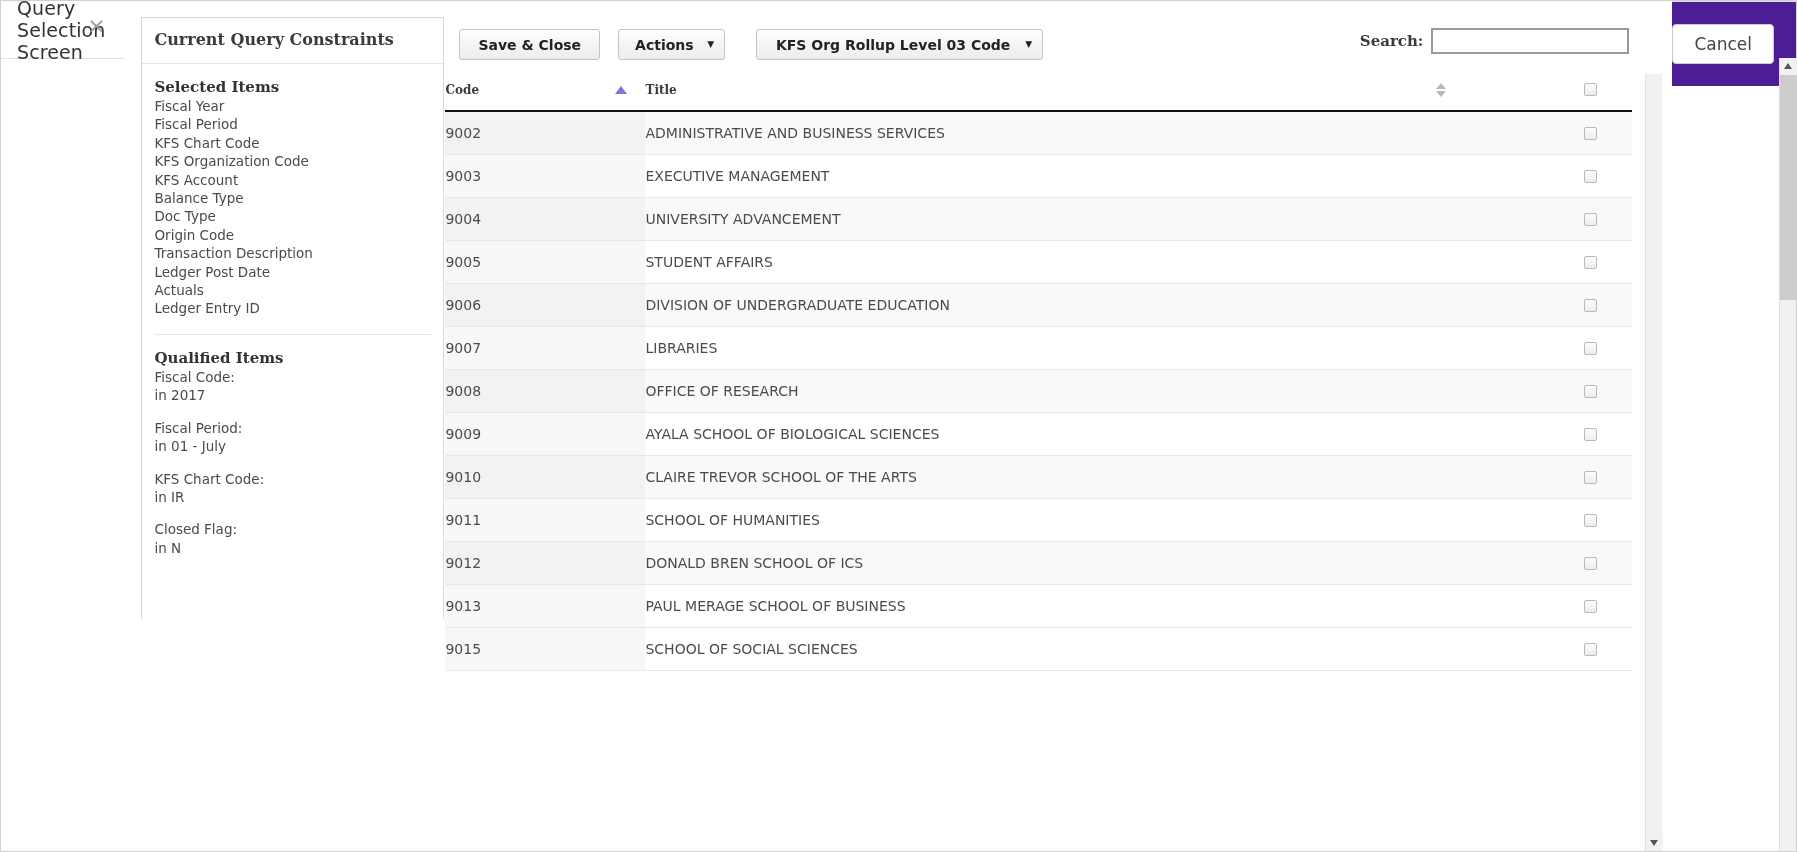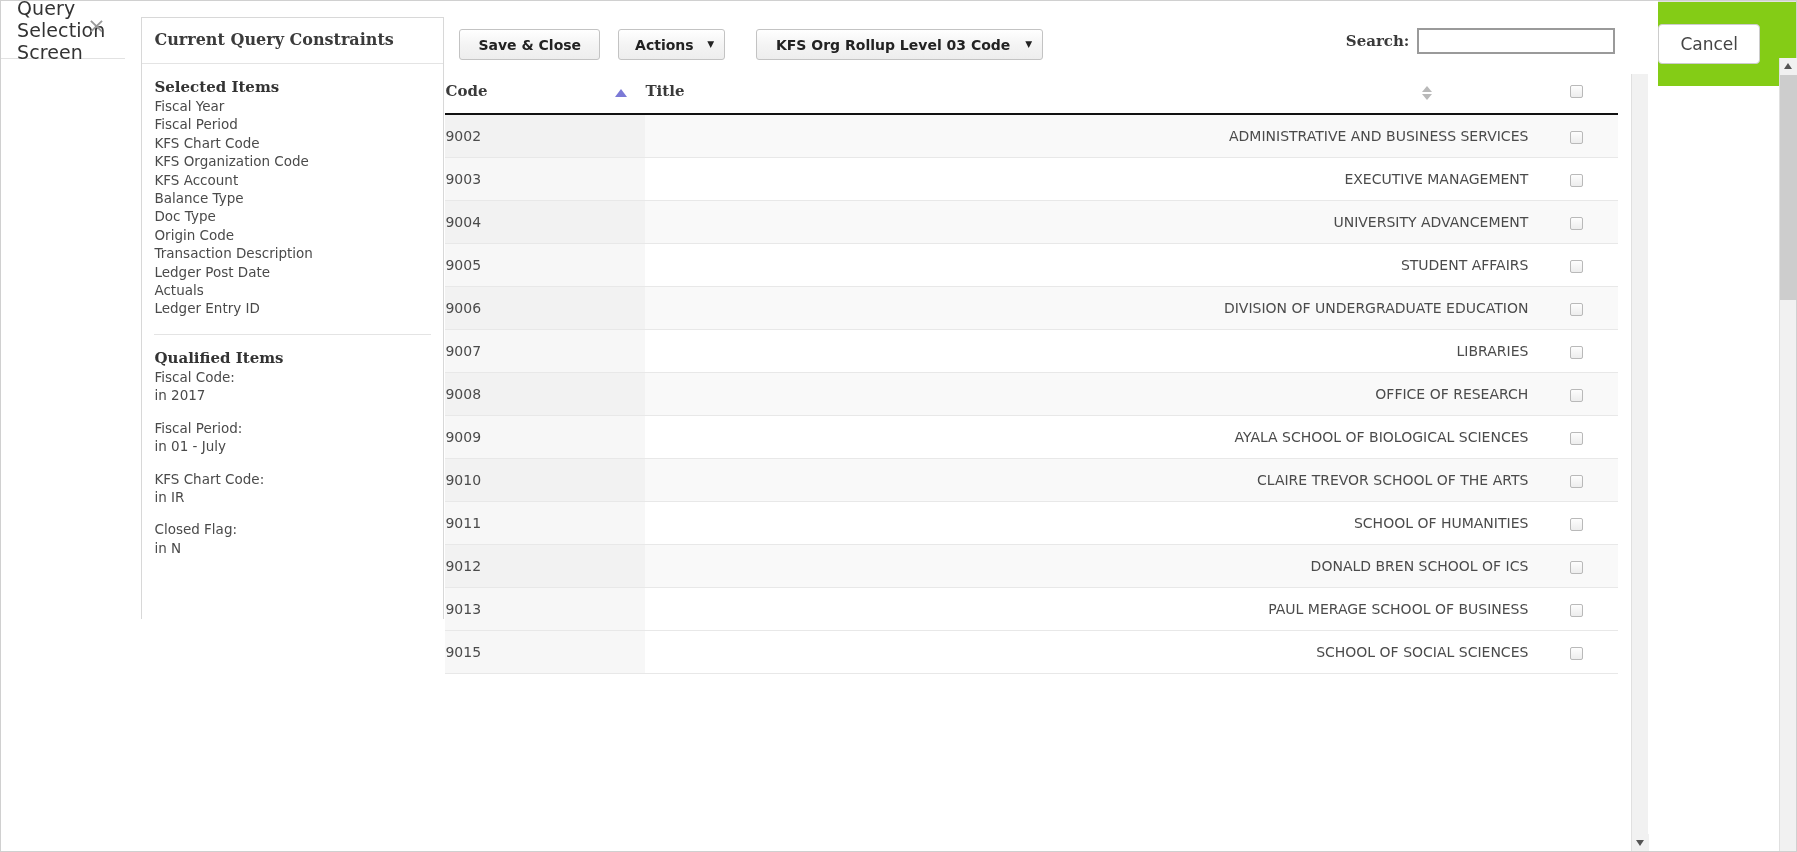--- a/index.html
+++ b/index.html
@@ -191,21 +191,21 @@
     position: relative;
   }
   table.grid {
     width: 100%;
     border-collapse: collapse;
     table-layout: fixed;
   }
   table.grid th {
     text-align: left;
     font-family: "DejaVu Serif", "Liberation Serif", serif;
-    font-size: 15px;
+    font-size: 12px;
     font-weight: bold;
     color: #3a3a3a;
     padding: 10px 0 13px 0;
     border-bottom: 2px solid #111111;
     background: #ffffff;
     vertical-align: bottom;
     position: relative;
     cursor: pointer;
   }
   th.col-code { width: 200px; padding-left: 18px; }
@@ -245,21 +245,21 @@
 
   table.grid td {
     font-size: 14px;
     color: #4b4b4b;
     padding: 13px 0 13px 0;
     border-bottom: 1px solid #e8e8e8;
     font-family: "DejaVu Sans", "Liberation Sans", sans-serif;
     height: 36.5px;
   }
   td.cell-code { padding-left: 18px; }
-  td.cell-title { padding-left: 19px; text-align: right; }
+  td.cell-title { padding-left: 19px; }
   td.cell-check { text-align: left; }
 
   tr.row-odd td { background: #ffffff; }
   tr.row-even td { background: #f9f9f9; }
   tr.row-odd td.cell-code { background: #f7f7f7; }
   tr.row-even td.cell-code { background: #f2f2f2; }
 
   .cbx {
     display: inline-block;
     width: 13px; height: 13px;
@@ -309,22 +309,22 @@
   }
 
   
   .footer {
     flex: 0 0 85px;
     height: 85px;
     border-top: 1px solid #e2e2e2;
     display: flex;
     align-items: center;
     justify-content: flex-end;
-    padding-right: 36px;
-    background: #84cc16;
+    padding-right: 22px;
+    background: #4c1d95;
   }
   .btn-cancel {
     font-family: "DejaVu Sans", "Liberation Sans", sans-serif;
     font-size: 17px;
     font-weight: 400;
     color: #444444;
     background: #ffffff;
     border: 1px solid #cccccc;
     border-radius: 4px;
     padding: 9px 21px;

